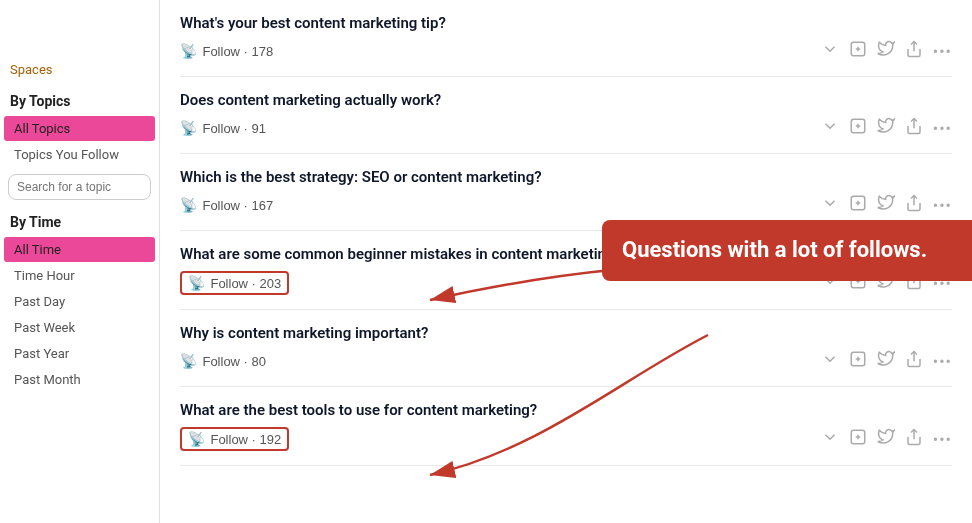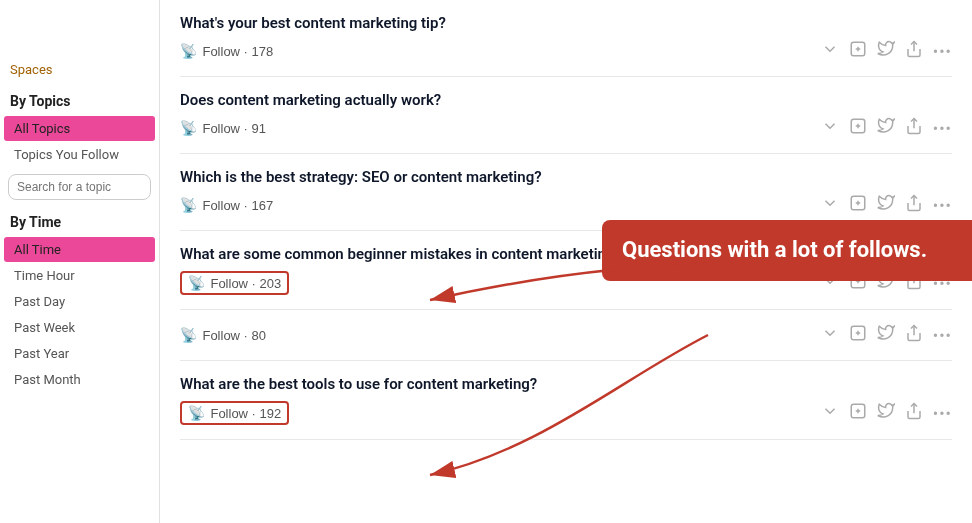--- a/index.html
+++ b/index.html
@@ -255,20 +255,21 @@
               <span class="action-icon"><svg width="18" height="18" viewBox="0 0 24 24" fill="none" stroke="#aaa" stroke-width="2">
                   <path d="M4 12v8a2 2 0 0 0 2 2h12a2 2 0 0 0 2-2v-8"></path>
                   <polyline points="16 6 12 2 8 6"></polyline>
                   <line x1="12" y1="2" x2="12" y2="15"></line>
                 </svg></span>
               <span class="action-icon" style="font-size: 16px; letter-spacing: 1px;">•••</span>
             </div>
           </div>
         </div>
         <div class="question-item">
+          <a class="question-title">Why is content marketing important?</a>
           <div class="question-meta">
             <button class="follow-btn">
               <span class="follow-icon">📡</span>
               <span>Follow · 80</span>
             </button>
             <div class="actions">
               <span class="action-icon"><svg width="18" height="18" viewBox="0 0 24 24" fill="none" stroke="#aaa" stroke-width="2">
                   <polyline points="6 9 12 15 18 9"></polyline>
                 </svg></span>
               <span class="action-icon"><svg width="18" height="18" viewBox="0 0 24 24" fill="none" stroke="#aaa" stroke-width="2">

